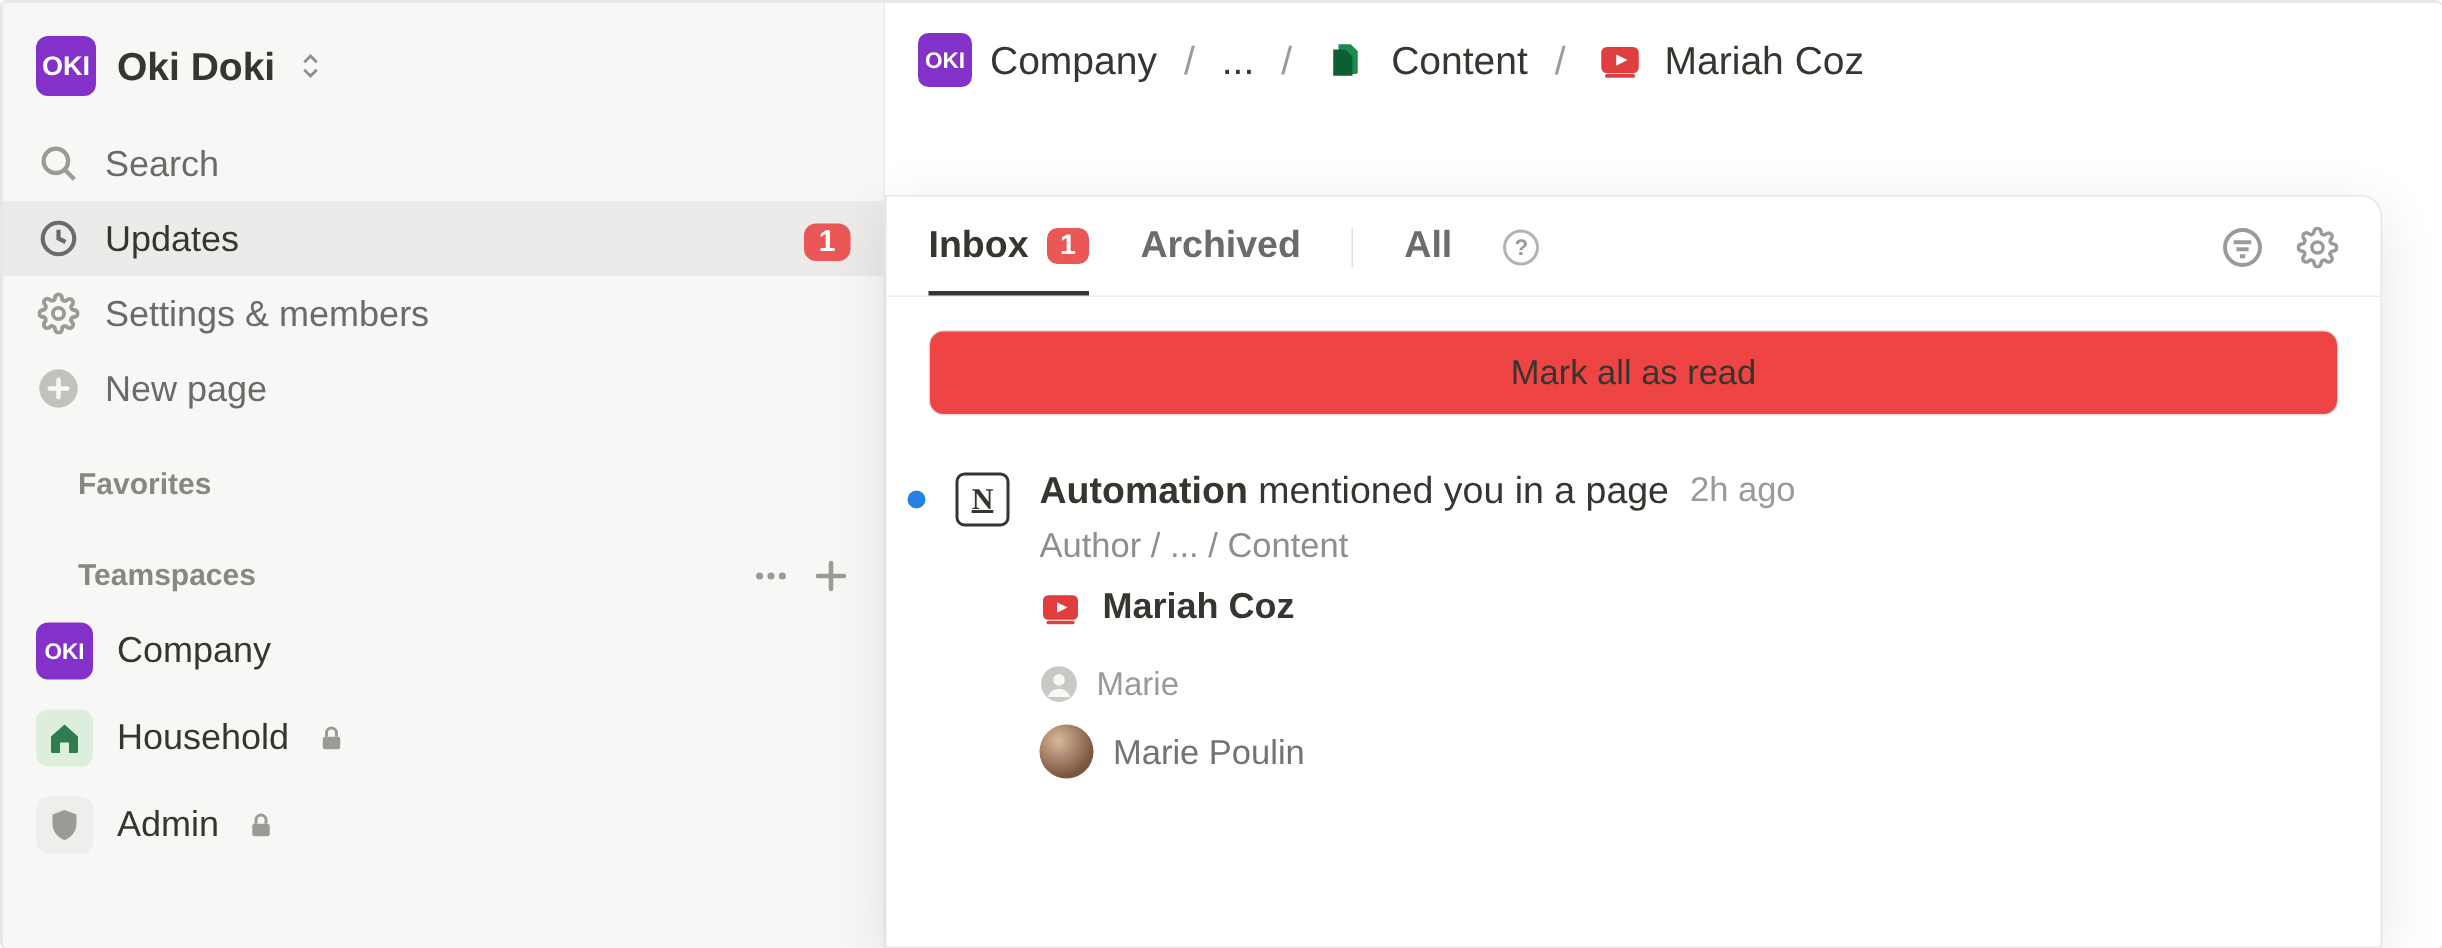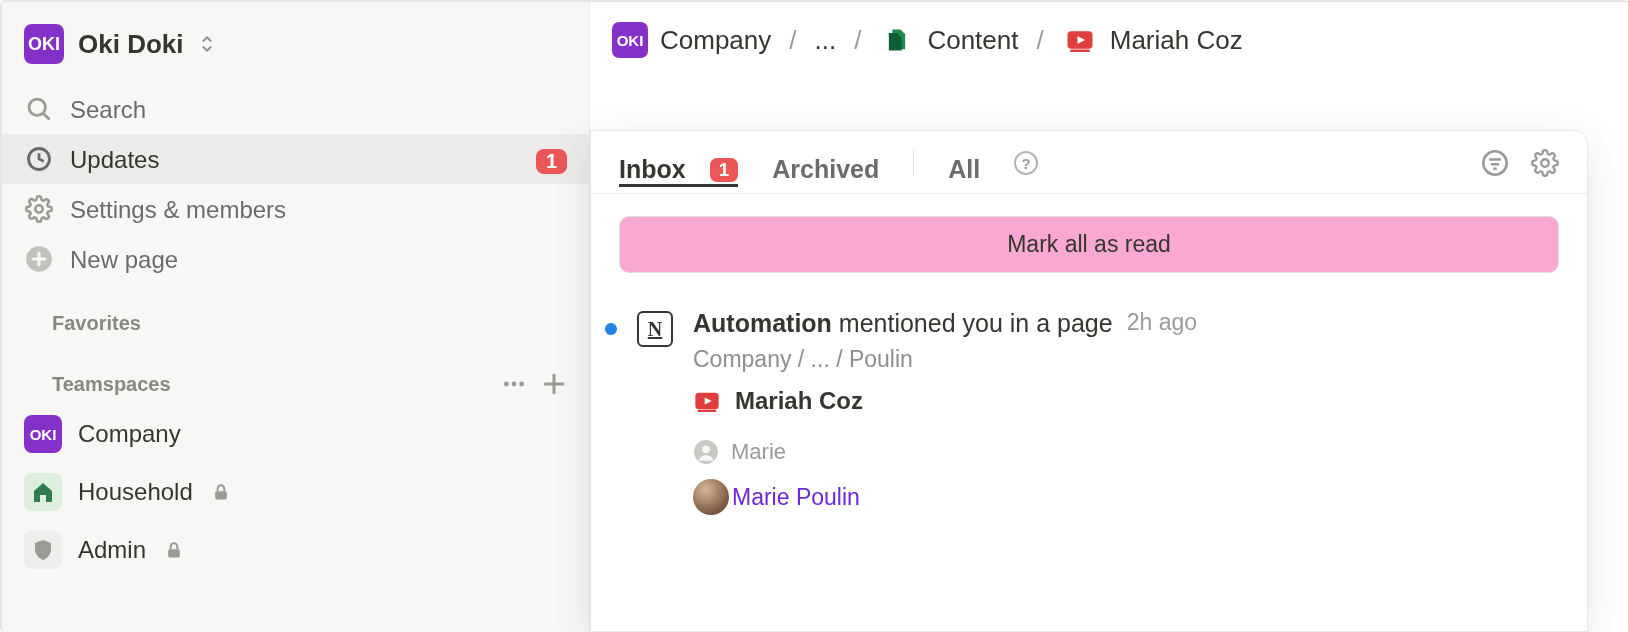--- a/index.html
+++ b/index.html
@@ -159,24 +159,25 @@
   .tabs {
     display:flex;
     align-items:center;
     gap:34px;
     padding:18px 28px 0 28px;
     border-bottom:1px solid #ececea;
   }
   .tab {
     display:flex;
     align-items:center;
-    gap:24px;
+    gap:12px;
     font-size:25px;
     font-weight:600;
     color:#6b6b69;
+    padding-bottom:16px;
     cursor:pointer;
     border-bottom:3px solid transparent;
   }
   .tab.active {
     color:#37352f;
     border-bottom-color:#37352f;
   }
   .tab-badge {
     background:#eb5757;color:#fff;font-size:19px;font-weight:700;
     border-radius:7px;padding:1px 9px;
@@ -195,21 +196,21 @@
     display:flex;align-items:center;justify-content:center;font-size:15px;color:#9b9a97;font-weight:600;margin-bottom:16px;cursor:pointer;}
 
   .panel-buttons {
     display:flex;
     gap:18px;
     padding:22px 28px;
   }
   .panel-btn {
     flex:1;
     border:1px solid #e0dfdc;
-    background:#f9a8d4;
+    background:#ef4444;
     border-radius:10px;
     font-size:23px;
     padding:14px 0;
     text-align:center;
     cursor:pointer;
     color:#37352f;
   }
 
   .notif {
     display:flex;
@@ -240,21 +241,21 @@
   .notif-title .actor{font-weight:700;}
   .notif-time{color:#9b9a97;font-size:23px;}
   .notif-breadcrumb{color:#8e8e8c;font-size:23px;margin-top:8px;}
   .notif-page{
     display:flex;align-items:center;gap:14px;font-size:24px;font-weight:700;margin-top:14px;cursor:pointer;
   }
   .notif-meta{
     display:flex;align-items:center;gap:12px;color:#9b9a97;font-size:22px;margin-top:24px;
   }
   .notif-author{
-    display:flex;align-items:center;gap:3px;font-size:23px;margin-top:14px;color:#6d28d9;
+    display:flex;align-items:center;gap:13px;font-size:23px;margin-top:14px;color:#737373;
   }
   .avatar{
     width:36px;height:36px;border-radius:50%;background: radial-gradient(circle at 35% 30%, #d8b89a, #7a5640 70%);
     flex-shrink:0;
   }
   .person-icon{width:26px;height:26px;}
   svg { display:block; }
 </style>
 </head>
 <body>
@@ -432,21 +433,21 @@
         <div class="unread-dot"></div>
         <div class="notif-app-icon">N</div>
         <div class="notif-body">
           <div class="notif-title">
             <span>
               <span class="actor">Automation</span>
               <span>mentioned you in a page</span>
             </span>
             <span class="notif-time">2h ago</span>
           </div>
-          <div class="notif-breadcrumb">Company / ... / Poulin</div>
+          <div class="notif-breadcrumb">Author / ... / Content</div>
           <div class="notif-page">
             <svg width="28" height="28" viewBox="0 0 24 24">
                 <rect x="2" y="5" width="20" height="14" rx="3" fill="#e03e3e"></rect>
                 <polygon points="10,9 16,12 10,15" fill="#fff"></polygon>
                 <rect x="4" y="19.5" width="16" height="2" rx="1" fill="#e03e3e"></rect>
               </svg>
             <span>Mariah Coz</span>
           </div>
           <div class="notif-meta">
             <svg class="person-icon" viewBox="0 0 24 24" fill="#c9c8c5">

